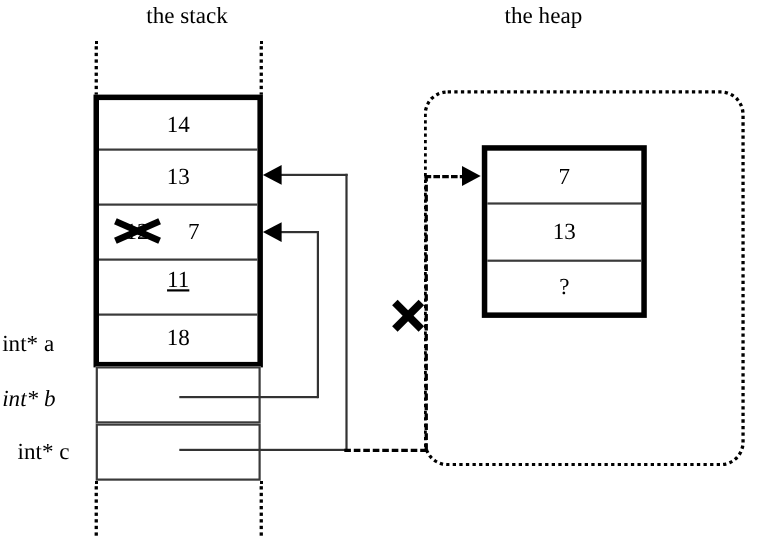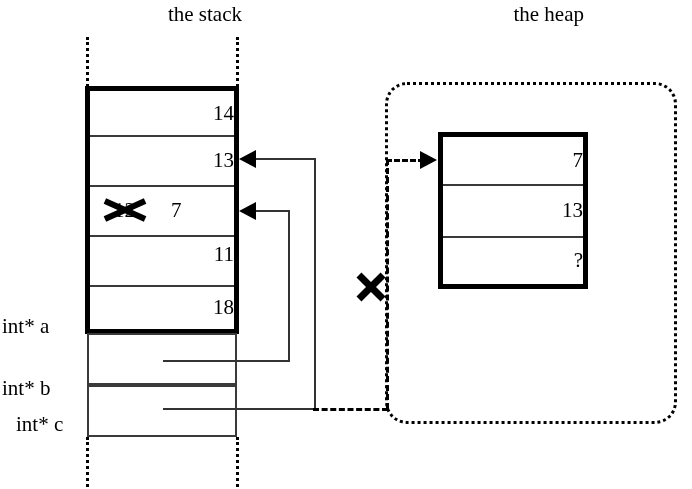--- a/index.html
+++ b/index.html
@@ -14,46 +14,46 @@
     height: 489px;
     background: #ffffff;
     font-family: "Liberation Serif", "DejaVu Serif", serif;
     color: #000000;
     overflow: hidden;
   }
   .title {
     position: absolute;
     font-size: 21px;
     line-height: 26px;
-    text-align: right;
+    text-align: center;
     white-space: nowrap;
     color: #000;
   }
   #stack-title { left: 98px; top: 1px; width: 144px; }
-  #heap-title  { left: 440px; top: 1px; width: 144px; }
+  #heap-title  { left: 422px; top: 1px; width: 144px; }
 
   
   .thick-box {
     position: absolute;
     border: 5px solid #000;
     box-sizing: border-box;
     background: #fff;
   }
   .thin-box {
     position: absolute;
     border: 2px solid #3a3a3a;
     box-sizing: border-box;
     background: #fff;
   }
   .cell {
     position: absolute;
     box-sizing: border-box;
     display: flex;
     align-items: center;
-    justify-content: flex-end;
+    justify-content: center;
     font-size: 21px;
     color: #000;
     background: transparent;
   }
   .cell-divider {
     position: absolute;
     height: 2px;
     background: #3a3a3a;
   }
   .cell-label {
@@ -80,21 +80,20 @@
   .struck .x-bar.b { transform: translateY(-50%) rotate(-24deg); }
 
   
   .var-label {
     position: absolute;
     font-size: 21px;
     line-height: 24px;
     white-space: nowrap;
     text-align: left;
     color: #000;
-    margin-top: 14px;
   }
 
   
   .dotted-v {
     position: absolute;
     width: 0;
     border-left: 3px dotted #000;
   }
 
   
@@ -191,33 +190,33 @@
   <div class="cell" style="left:90px; top:185px; width:144px; height:50px; justify-content:flex-start; padding-left:22px;">
     <span class="struck">
       <span>12</span>
       <i class="x-bar a"></i>
       <i class="x-bar b"></i>
     </span>
     <span style="display:inline-block; width:34px;"></span>
     <span class="cell-label">7</span>
   </div>
 
-  <div class="cell" style="left:90px; top:235px; width:144px; height:38px;">
+  <div class="cell" style="left:90px; top:235px; width:144px; height:38px;text-decoration:underline;">
     <span class="cell-label">11</span>
   </div>
 
   <div class="cell" style="left:90px; top:285px; width:144px; height:44px;">
     <span class="cell-label">18</span>
   </div>
 
   <div class="thin-box" style="left:87px; top:333px; width:150px; height:52px;"></div>
   <div class="thin-box" style="left:87px; top:385px; width:150px; height:52px;"></div>
 
   <div class="var-label" style="left:2px; top:300px;">int* a</div>
-  <div class="var-label" style="left:2px; top:362px;">int* b</div>
+  <div class="var-label" style="left:2px; top:350px;font-style:italic;">int* b</div>
   <div class="var-label" style="left:16px; top:398px;">int* c</div>
 
   <div class="ln-h" style="left:163px; top:360px; width:126px;"></div>
 
   <div class="ln-v" style="left:288px; top:211px; height:151px;"></div>
 
   <div class="ln-h" style="left:255px; top:210px; width:35px;"></div>
 
   <div class="arrow-left" style="left:239px; top:202px;"></div>
 

